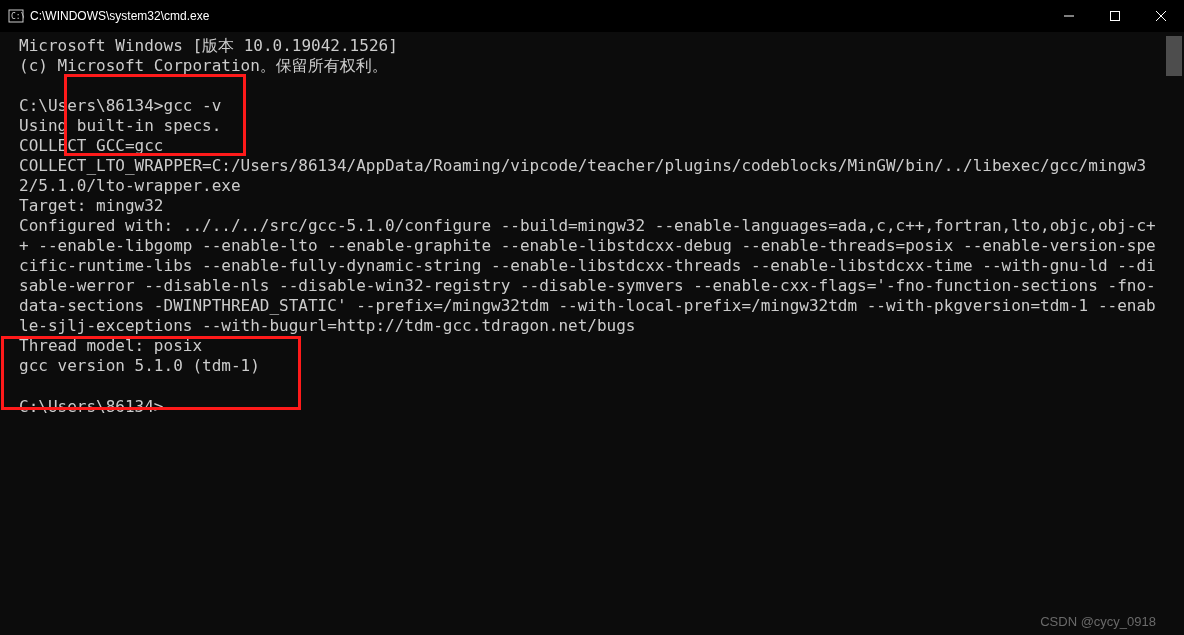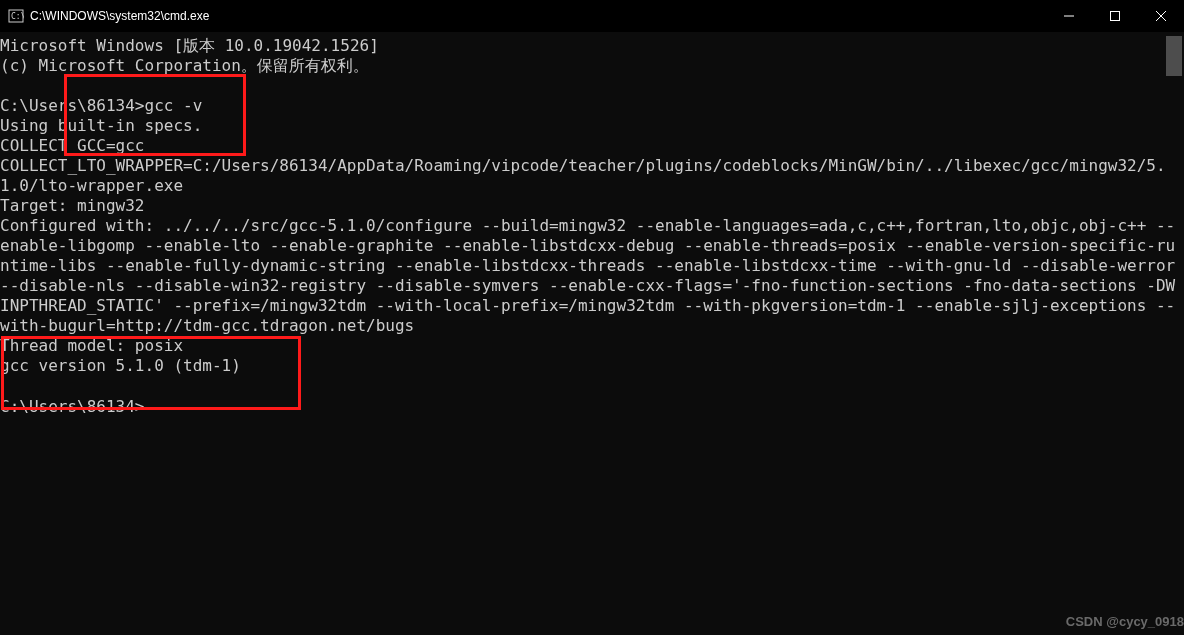--- a/index.html
+++ b/index.html
@@ -50,21 +50,21 @@
       align-items: center;
       justify-content: center;
       color: #ffffff;
     }
     .terminal {
       background: #0c0c0c;
       color: #cccccc;
       font-family: 'NSimSun', 'SimSun', 'Consolas', monospace;
       font-size: 16px;
       line-height: 20px;
-      padding: 4px 0;
+      padding: 4px 19px;
       white-space: pre-wrap;
       word-break: break-all;
       position: relative;
       height: calc(100% - 32px);
       letter-spacing: 0px;
     }
     .scrollbar {
       position: absolute;
       right: 2px;
       top: 36px;
@@ -74,26 +74,25 @@
     }
     .highlight-box {
       position: absolute;
       border: 3px solid #ff1a1a;
       pointer-events: none;
       z-index: 10;
     }
     .watermark {
       position: absolute;
       bottom: 6px;
-      right: 0;
+      right: 28px;
       color: #6a6a6a;
       font-family: 'Segoe UI', sans-serif;
       font-size: 13px;
       z-index: 5;
-      font-weight: bold;
     }
     .cursor {
       display: inline-block;
       width: 8px;
       height: 16px;
       background: transparent;
     }
   </style>
 </head>
 <body>

